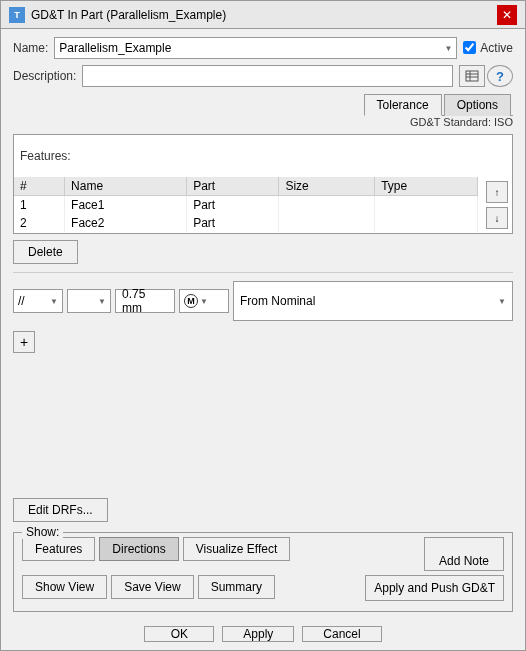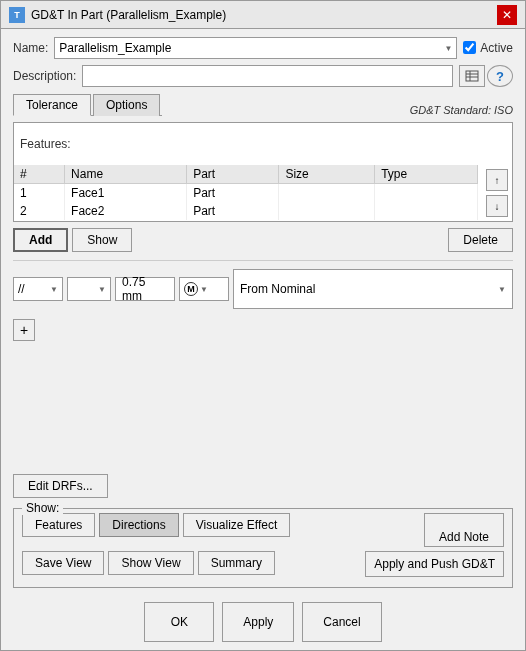--- a/index.html
+++ b/index.html
@@ -147,26 +147,26 @@
     }
     .tab.active {
       background: #f0f0f0;
       border-bottom: 1px solid #f0f0f0;
       z-index: 1;
     }
     .gdt-standard {
       font-size: 11px;
       color: #333;
       margin-left: auto;
-      font-style: italic;
     }
     .tabs-row {
       display: flex;
       align-items: flex-end;
       justify-content: flex-end;
+      flex-direction: column;
     }
     .features-section {
       border: 1px solid #999;
       background: white;
     }
     .features-header {
       padding: 14px 6px;
       font-size: 12px;
       color: #333;
     }
@@ -349,21 +349,21 @@
       border: 1px solid #888;
     }
     .bottom-buttons {
       display: flex;
       justify-content: center;
       gap: 8px;
       padding: 6px 12px 8px 12px;
       align-items: center;
     }
     .main-btn {
-      height: 40px;
+      height: 16px;
       border: 1px solid #999;
       background: #f0f0f0;
       padding: 0 20px;
       cursor: pointer;
       font-size: 12px;
       min-width: 70px;
     }
     .apply-push-btn {
       height: 26px;
       border: 1px solid #999;
@@ -466,24 +466,20 @@
           </table>
         </div>
         <div class="arrow-buttons">
           <button class="arrow-btn">↑</button>
           <button class="arrow-btn">↓</button>
         </div>
       </div>
     </div>
 
     <div class="buttons-row">
-      <div style="display:flex;gap:4px;">
-        <button class="btn btn-add">Add</button>
-        <button class="btn">Show</button>
-      </div>
       <button class="btn">Delete</button>
     </div>
 
     <hr class="divider">
 
     <div class="tolerance-row">
       <div class="tol-combo">
         <span>//</span>
         <span class="combo-arrow">▼</span>
       </div>
@@ -516,22 +512,22 @@
 
     <div class="show-group">
       <span class="show-group-legend">Show:</span>
       <div class="show-buttons-row">
         <button class="show-btn">Features</button>
         <button class="show-btn active-btn">Directions</button>
         <button class="show-btn">Visualize Effect</button>
         <button class="show-btn add-note-btn" style="margin-left:auto;min-width:80px;">Add Note</button>
       </div>
       <div class="show-buttons-row">
+        <button class="show-btn">Show View</button>
         <button class="show-btn">Save View</button>
-        <button class="show-btn">Show View</button>
         <button class="show-btn">Summary</button>
         <button class="show-btn apply-push-btn" style="margin-left:auto;min-width:130px;padding:0 8px;">Apply and Push GD&amp;T</button>
       </div>
     </div>
 
   </div>
 
   <div class="bottom-buttons">
     <button class="main-btn">OK</button>
     <button class="main-btn">Apply</button>

